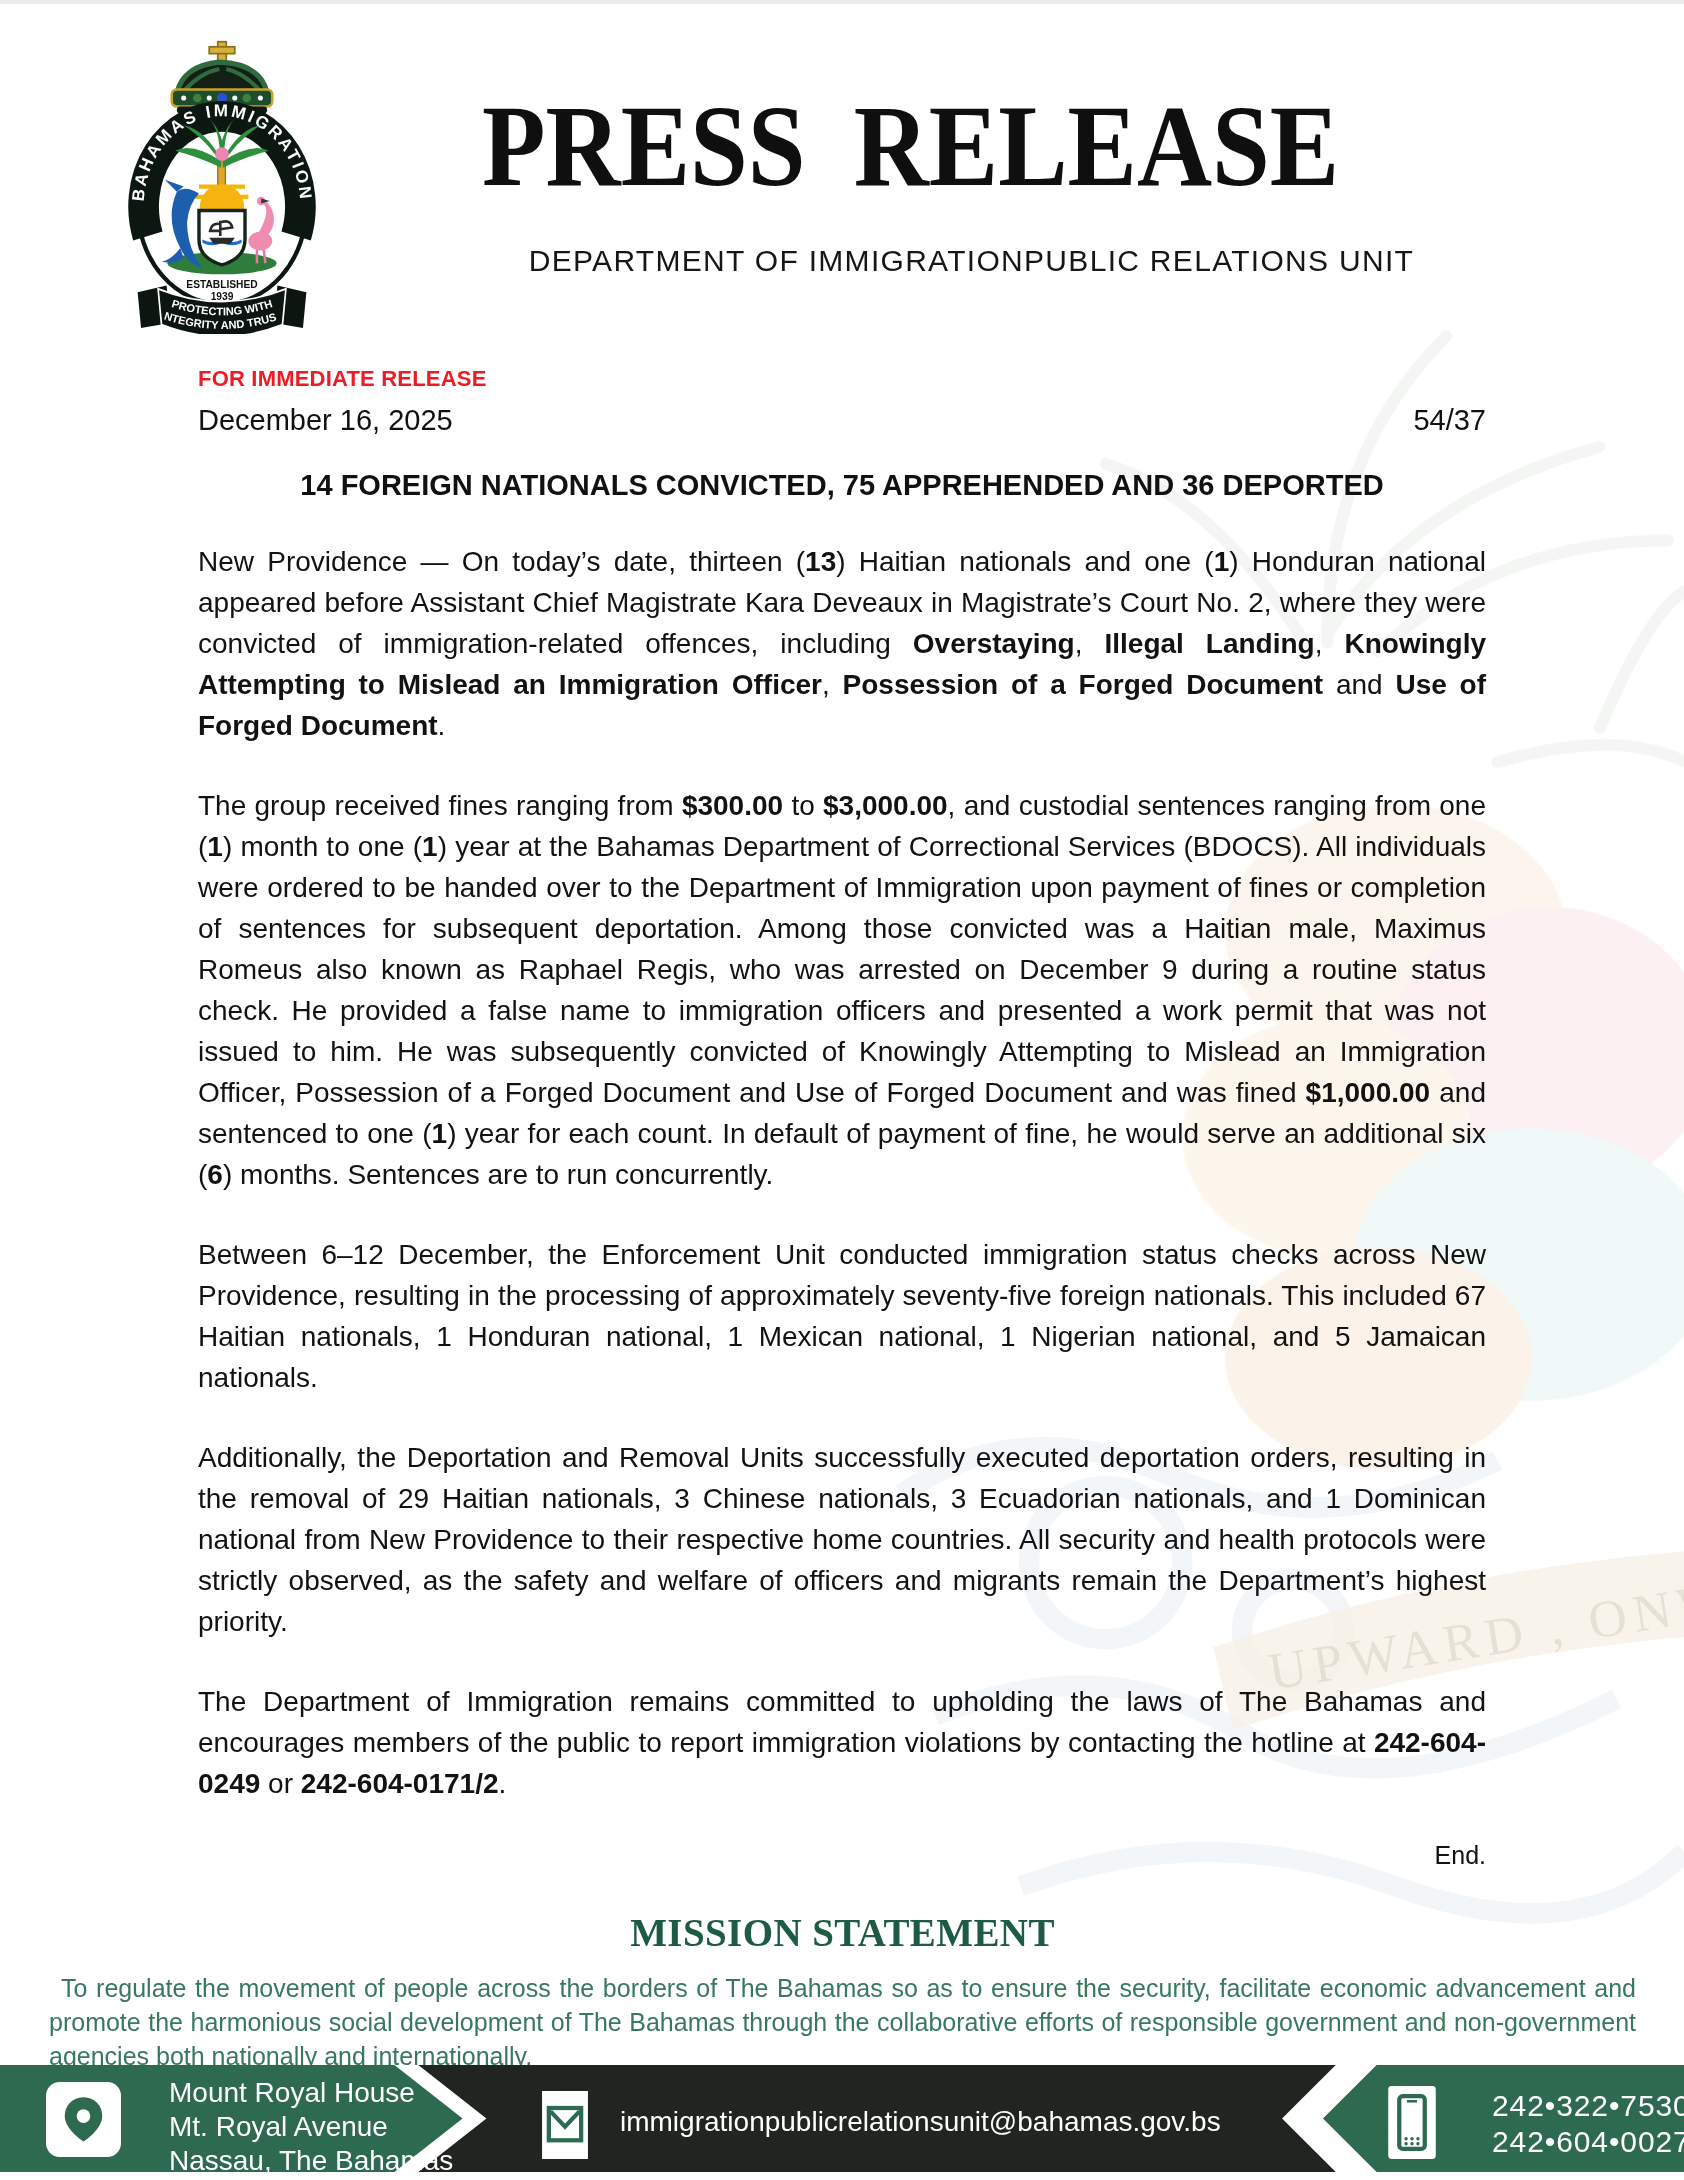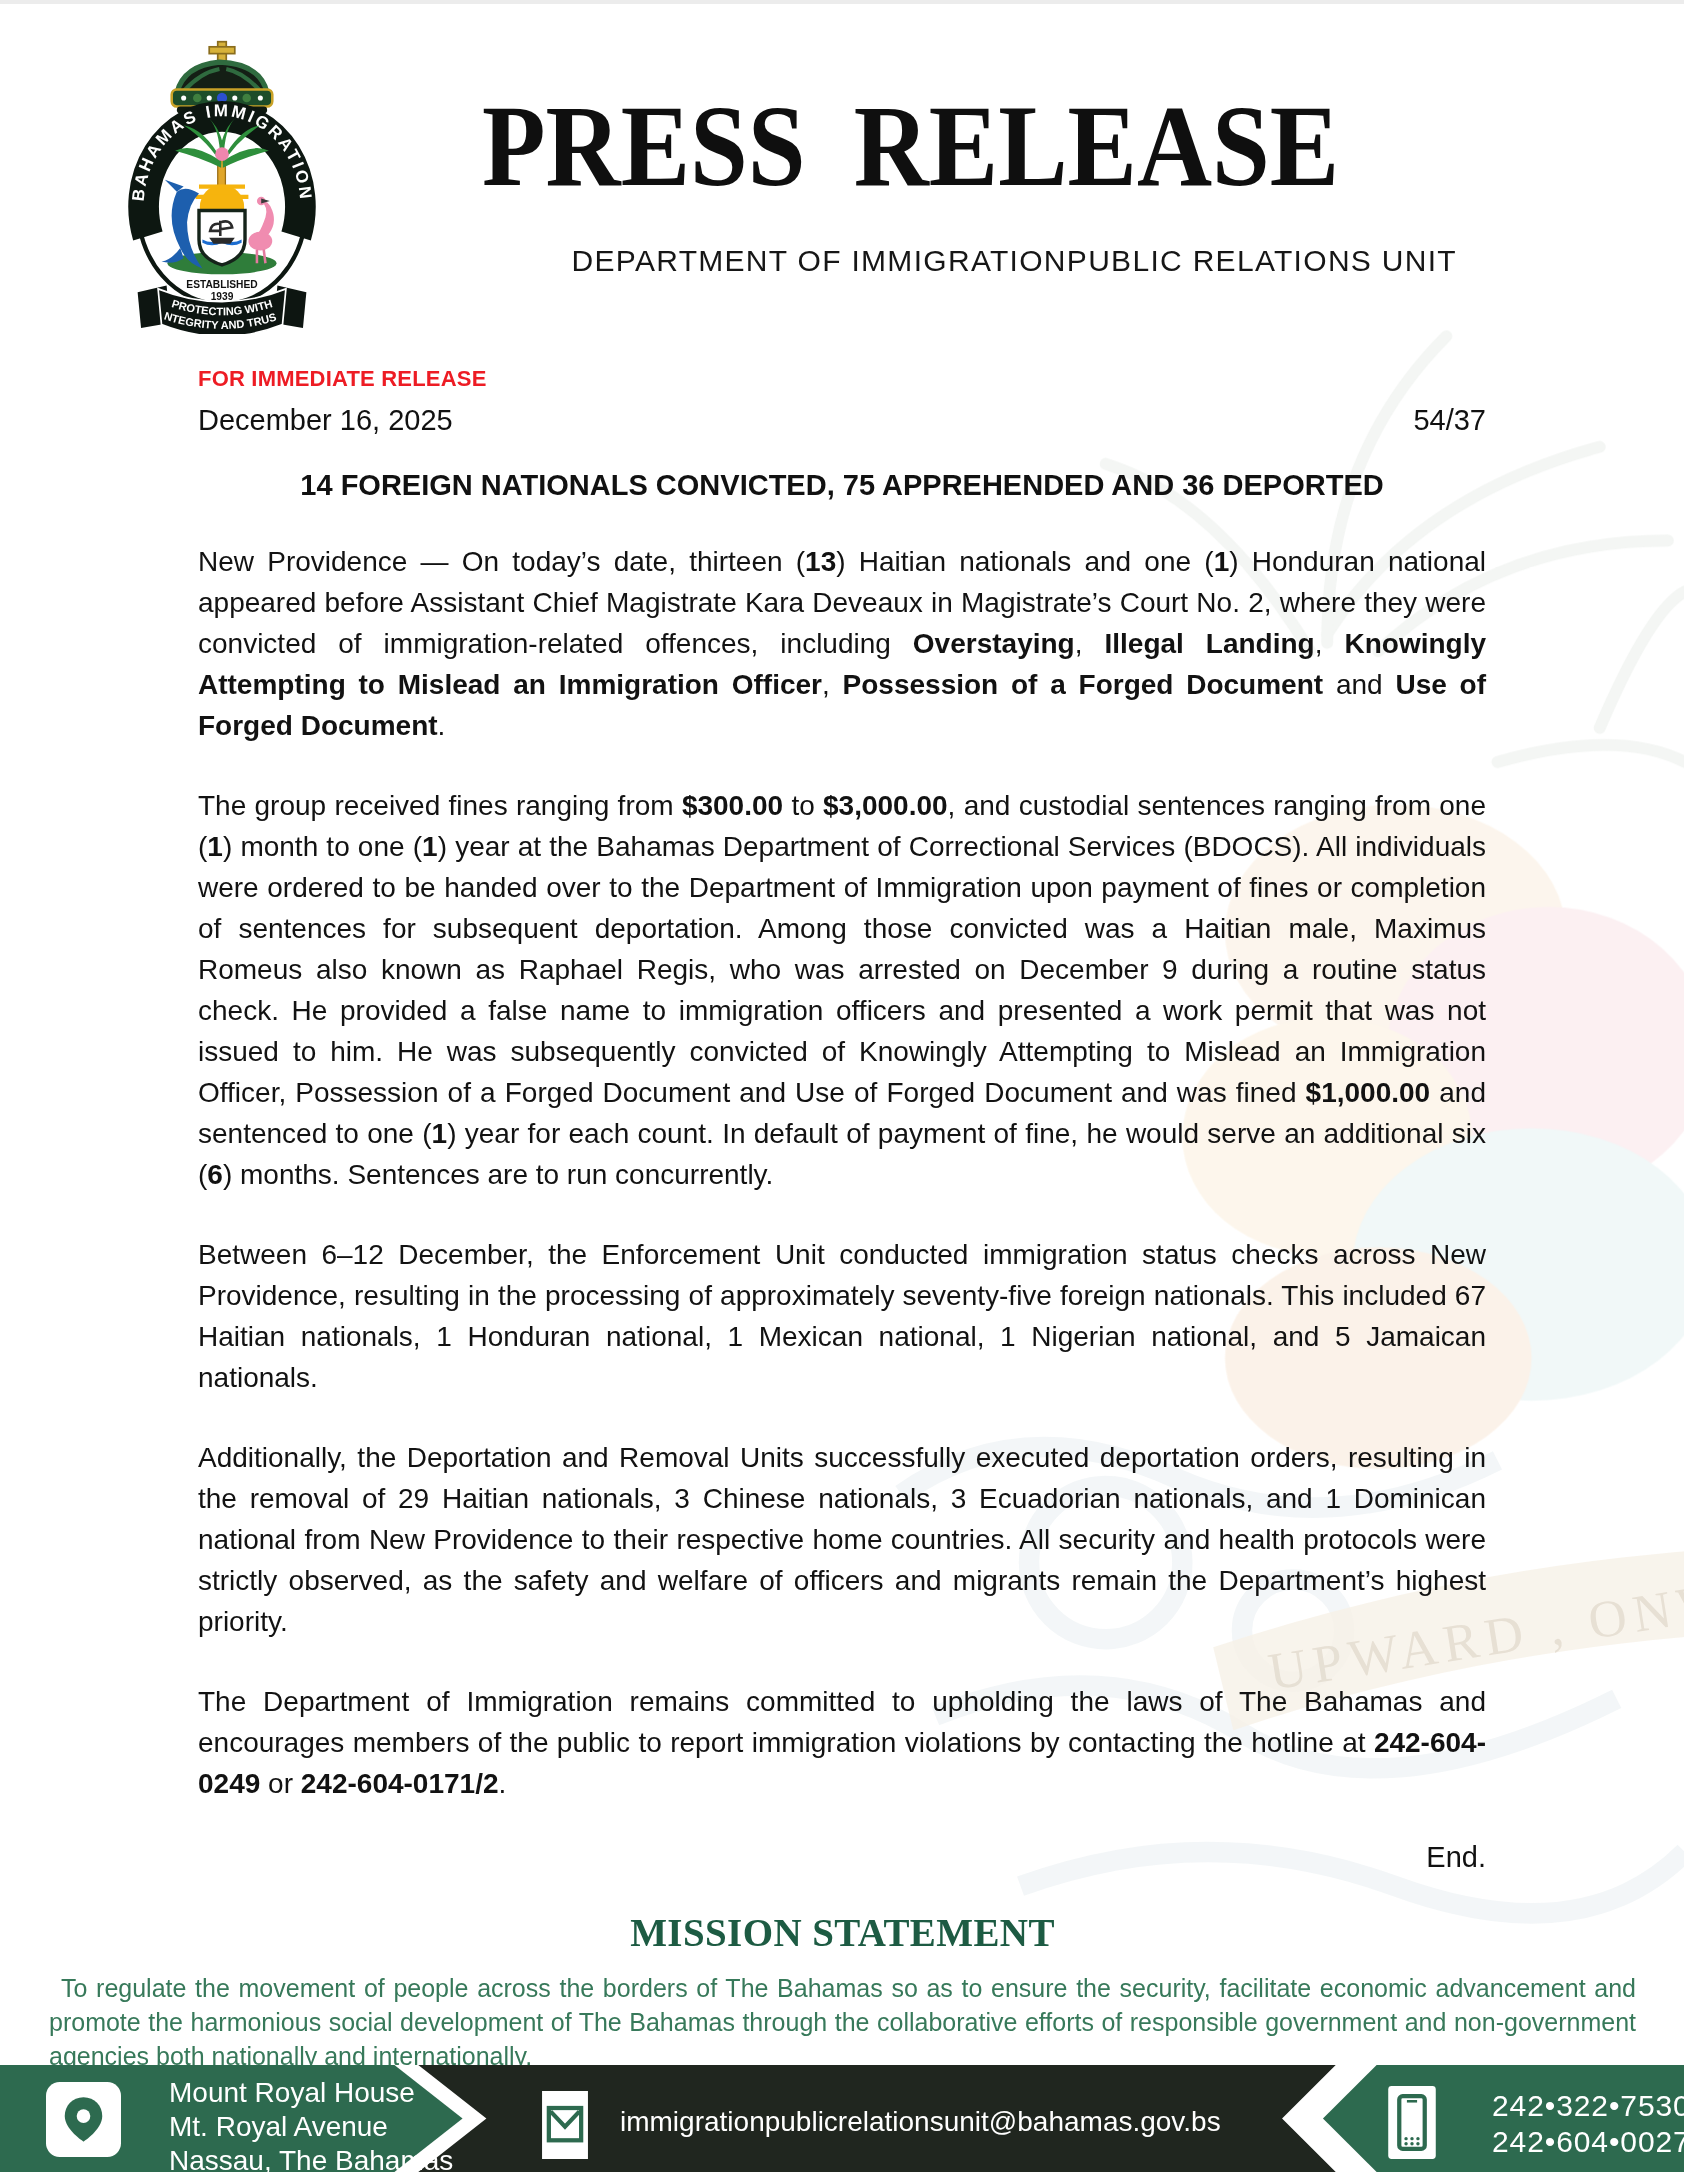--- a/index.html
+++ b/index.html
@@ -12,29 +12,29 @@
   .content{position:absolute;left:198px;width:1288px;top:362px;z-index:2;}
   .logo{position:absolute;left:124px;top:36px;width:196px;height:294px;z-index:2;}
   .masthead-title{
     position:absolute;left:482px;top:75px;width:988px;z-index:2;
     font-family:"Liberation Serif",serif;font-weight:700;font-size:104px;
     letter-spacing:0px;word-spacing:22px;color:#0f0f0f;white-space:nowrap;
     transform:scaleY(1.12);transform-origin:top left;
   }
   .masthead-sub{
     position:absolute;left:486px;top:240px;width:971px;z-index:2;
-    display:flex;justify-content:flex-end;align-items:baseline;
+    display:flex;justify-content:center;align-items:baseline;
     font-size:30px;color:#161616;letter-spacing:1.3px;white-space:nowrap;
   }
   .release{color:#ed1c24;font-weight:700;font-size:22px;letter-spacing:0.2px;}
   .date-row{display:flex;justify-content:space-between;font-size:29px;margin-top:12px;color:#111;gap:8px;}
   .headline{margin-top:32px;text-align:center;font-weight:700;font-size:29px;color:#111;}
   .para{margin-top:39px;text-align:justify;font-size:28px;line-height:41px;color:#121212;}
   .para .b{font-weight:700;}
-  .end-line{margin-top:37px;text-align:right;font-size:29px;color:#111;}
+  .end-line{margin-top:37px;text-align:right;font-size:25px;color:#111;}
   .mission{position:absolute;left:49px;right:49px;top:1905px;z-index:2;}
   .mission-head{
     text-align:center;font-family:"Liberation Serif",serif;font-weight:700;
     font-size:39px;color:#1d5b43;letter-spacing:0.4px;transform:scaleY(1.05);
   }
   .mission-text{
     margin-top:17px;text-align:justify;font-size:25px;line-height:34px;color:#37795a;
     text-indent:12px;
   }
   .footer-svg{position:absolute;left:0;top:2061px;width:1685px;height:107px;z-index:2;}

